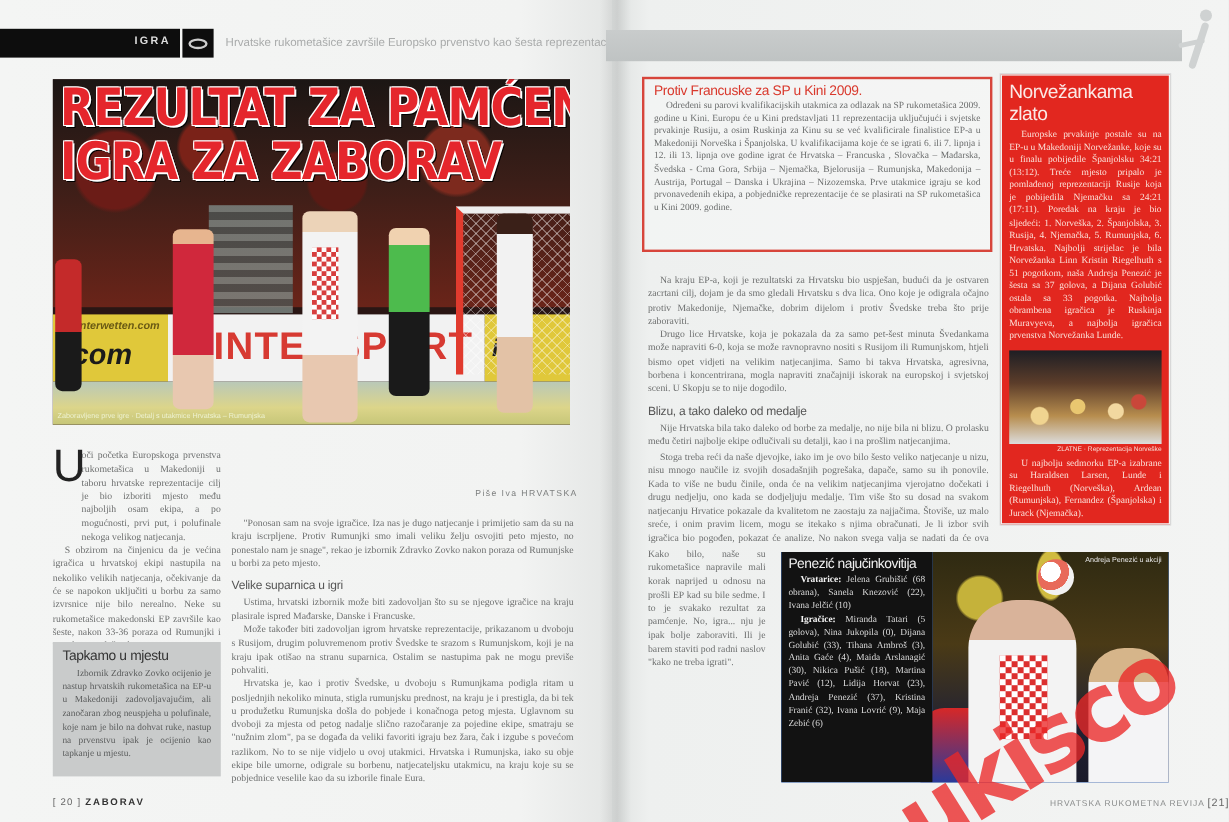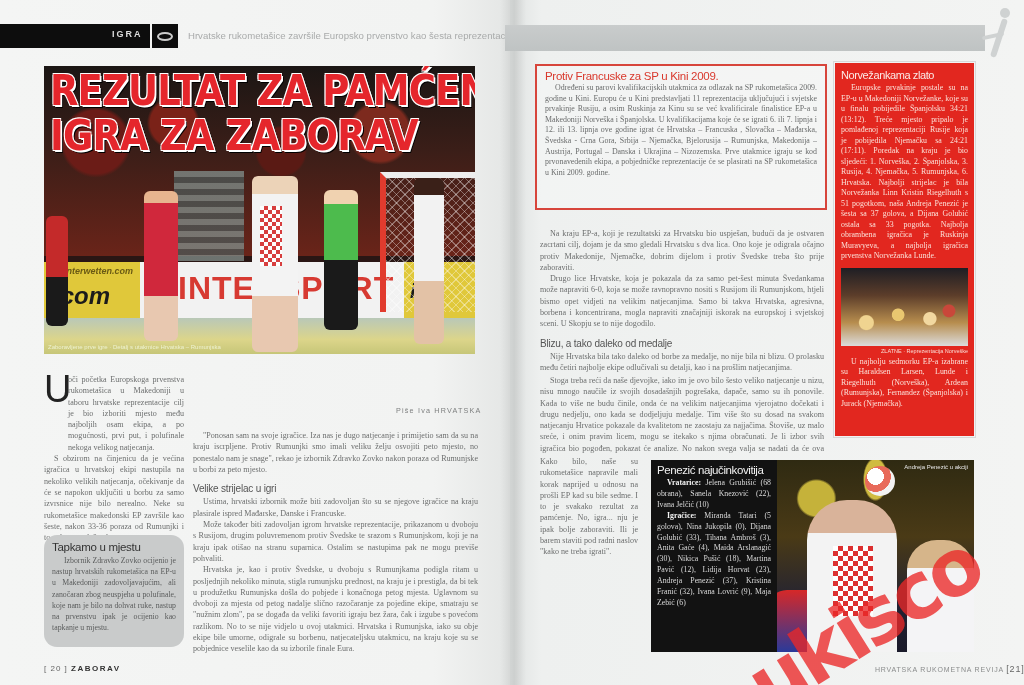--- a/index.html
+++ b/index.html
@@ -59,38 +59,38 @@
   .col { position: absolute; font-size: 8.1px; line-height: 11.3px; color: #6c6e6e; text-align: justify; }
   .col p { text-indent: 10px; }
   .col p.noind { text-indent: 0; }
   .col-l1 { left: 44px; top: 374px; width: 140px; }
   .col-l1 .first { padding-left: 24px; }
   .lead { position: absolute; left: 193px; top: 371px; width: 285px; font-family: "Liberation Sans", sans-serif; font-size: 10.4px; line-height: 17px; color: #8b8d8d; letter-spacing: -0.2px; }
   .byline { position: absolute; left: 396px; top: 406px; font-family: "Liberation Sans", sans-serif; font-size: 7.2px; letter-spacing: 1.2px; color: #7d7f7f; white-space: nowrap; }
   .col-l2 { left: 193px; top: 430px; width: 285px; }
   .subhead { font-family: "Liberation Sans", sans-serif; font-size: 10px; color: #555; margin: 8px 0 2px; letter-spacing: -0.2px; }
 
-  .sidebar-gray { position: absolute; left: 44px; top: 535px; width: 140px; height: 112px; background: #c9cbcb; padding: 6px 8px; border-radius: 13px; }
+  .sidebar-gray { position: absolute; left: 44px; top: 535px; width: 140px; height: 112px; background: #c9cbcb; padding: 6px 8px; }
   .sidebar-gray h3 { font-family: "Liberation Sans", sans-serif; font-weight: normal; font-size: 11.5px; color: #333; letter-spacing: -0.3px; margin-bottom: 2px; }
   .sidebar-gray p { font-size: 7.8px; line-height: 11.2px; color: #5a5c5c; text-align: justify; text-indent: 12px; }
 
   .folio-left { position: absolute; left: 44px; top: 664px; font-family: "Liberation Sans", sans-serif; font-size: 8px; color: #666; letter-spacing: 1px; white-space: nowrap; }
   .folio-left b { color: #333; letter-spacing: 1.5px; }
 
   
   .box-france { position: absolute; left: 535px; top: 64px; width: 292px; height: 146px; border: 2px solid #d7453b; padding: 4px 8px; background: rgba(255,255,255,0.25); }
   .box-france h3 { font-family: "Liberation Sans", sans-serif; font-weight: normal; font-size: 11.5px; color: #d9392d; letter-spacing: -0.3px; margin-bottom: 1px; }
   .box-france p { font-size: 7.9px; line-height: 10.6px; color: #6a6c6c; text-align: justify; text-indent: 10px; }
 
   .col-r1 { left: 540px; top: 228px; width: 284px; }
   .col-r2 { left: 540px; top: 375px; width: 284px; }
   .col-r3 { left: 540px; top: 456px; width: 98px; }
 
   .box-norway { position: absolute; left: 834px; top: 62px; width: 141px; height: 375px; background: #e2271f; border: 1px solid #f2f2f2; box-shadow: 0 0 0 1px #d8d8d8; padding: 6px 6px; }
-  .box-norway h3 { font-family: "Liberation Sans", sans-serif; font-weight: normal; font-size: 11px; color: #fbe9e6; letter-spacing: -0.4px; margin-bottom: 2px; }
+  .box-norway h3 { font-family: "Liberation Sans", sans-serif; font-weight: normal; font-size: 16px; color: #fbe9e6; letter-spacing: -0.4px; margin-bottom: 2px; }
   .box-norway p { font-size: 7.9px; line-height: 10.5px; color: #fbe0d8; text-align: justify; text-indent: 10px; }
   .norway-photo { position: relative; margin: 6px 0 2px; width: 127px; height: 78px; background:
       radial-gradient(circle at 20% 70%, #f0d490 0 6%, transparent 7%),
       radial-gradient(circle at 45% 60%, #e9c770 0 7%, transparent 8%),
       radial-gradient(circle at 70% 65%, #f2d8a0 0 6%, transparent 7%),
       radial-gradient(circle at 85% 55%, #c9473a 0 5%, transparent 6%),
       linear-gradient(180deg, #1e1e24 0%, #5c3d2a 35%, #b78d4e 70%, #dcdcdc 100%); }
   .norway-caption { font-family: "Liberation Sans", sans-serif; font-size: 5.5px; color: #f9dcd4; text-align: right; margin-bottom: 3px; }
 
   .box-penezic { position: absolute; left: 651px; top: 460px; width: 323px; height: 192px; background: #3b82f6; overflow: hidden; }
@@ -169,21 +169,21 @@
   <div class="dropcap">U</div>
   <div class="col col-l1">
     <p class="noind first">oči početka Europskoga prvenstva rukometašica u Makedoniji u taboru hrvatske reprezentacije cilj je bio izboriti mjesto među najboljih osam ekipa, a po mogućnosti, prvi put, i polufinale nekoga velikog natjecanja.</p>
     <p>S obzirom na činjenicu da je većina igračica u hrvatskoj ekipi nastupila na nekoliko velikih natjecanja, očekivanje da će se napokon uključiti u borbu za samo izvrsnice nije bilo nerealno. Neke su rukometašice makedonski EP završile kao šeste, nakon 33-36 poraza od Rumunjki i to nakon produžetaka.</p>
   </div>
 
   <div class="byline">Piše Iva HRVATSKA</div>
 
   <div class="col col-l2">
     <p>"Ponosan sam na svoje igračice. Iza nas je dugo natjecanje i primijetio sam da su na kraju iscrpljene. Protiv Rumunjki smo imali veliku želju osvojiti peto mjesto, no ponestalo nam je snage", rekao je izbornik Zdravko Zovko nakon poraza od Rumunjske u borbi za peto mjesto.</p>
-    <div class="subhead">Velike strijelac u igri</div>
+    <div class="subhead">Velike suparnica u igri</div>
     <p>Ustima, hrvatski izbornik može biti zadovoljan što su se njegove igračice na kraju plasirale ispred Mađarske, Danske i Francuske.</p>
     <p>Može također biti zadovoljan igrom hrvatske reprezentacije, prikazanom u dvoboju s Rusijom, drugim poluvremenom protiv Švedske te srazom s Rumunjskom, koji je na kraju ipak otišao na stranu suparnica. Ostalim se nastupima pak ne mogu previše pohvaliti.</p>
     <p>Hrvatska je, kao i protiv Švedske, u dvoboju s Rumunjkama podigla ritam u posljednjih nekoliko minuta, stigla rumunjsku prednost, na kraju je i prestigla, da bi tek u produžetku Rumunjska došla do pobjede i konačnoga petog mjesta. Uglavnom su dvoboji za mjesta od petog nadalje slično razočaranje za pojedine ekipe, smatraju se "nužnim zlom", pa se događa da veliki favoriti igraju bez žara, čak i izgube s povećom razlikom. No to se nije vidjelo u ovoj utakmici. Hrvatska i Rumunjska, iako su obje ekipe bile umorne, odigrale su borbenu, natjecateljsku utakmicu, na kraju koje su se pobjednice veselile kao da su izborile finale Eura.</p>
   </div>
 
   <div class="sidebar-gray">
     <h3>Tapkamo u mjestu</h3>
     <p>Izbornik Zdravko Zovko ocijenio je nastup hrvatskih rukometašica na EP-u u Makedoniji zadovoljavajućim, ali zanočaran zbog neuspjeha u polufinale, koje nam je bilo na dohvat ruke, nastup na prvenstvu ipak je ocijenio kao tapkanje u mjestu.</p>
   </div>
 

